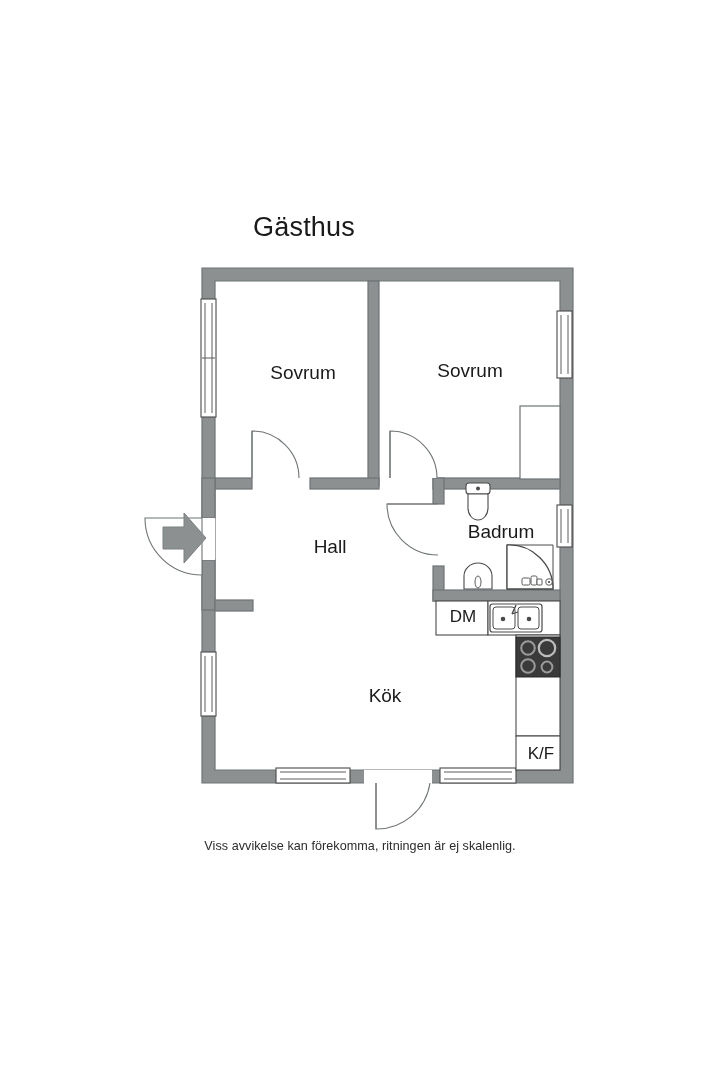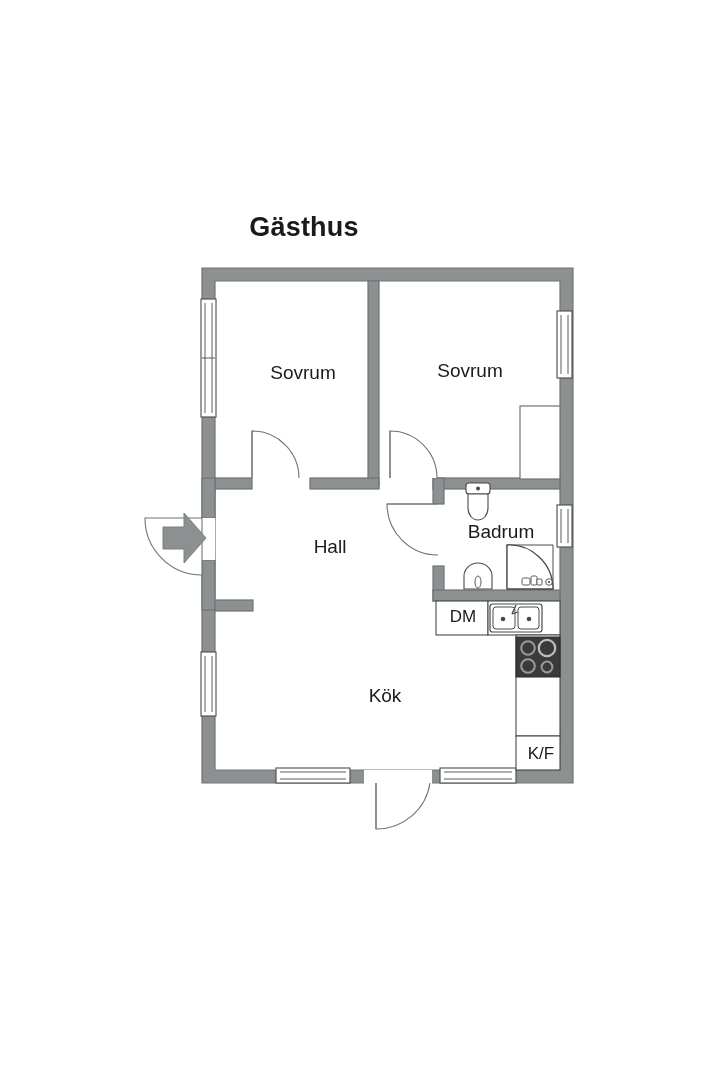--- a/index.html
+++ b/index.html
@@ -23,21 +23,21 @@
     height: 1080px;
     background: #ffffff;
   }
   #plan-title {
     position: absolute;
     left: 0;
     top: 212px;
     width: 608px;
     text-align: center;
     font-size: 27px;
-    font-weight: 700;
+    font-weight: 400;
     letter-spacing: 0.2px;
     color: #1a1a1a;
   }
   #plan-caption {
     position: absolute;
     left: 0;
     top: 839px;
     width: 720px;
     text-align: center;
     font-size: 12.6px;
@@ -245,14 +245,15 @@
       </g>
 
       <g>
         <text class="appliance-label" x="463" y="618">DM</text>
         <text class="appliance-label" x="541" y="755">K/F</text>
       </g>
 
     </svg>
   </div>
 
+  <div id="plan-caption">Viss avvikelse kan förekomma, ritningen är ej skalenlig.</div>
 
 </div>
 
 </body></html>

